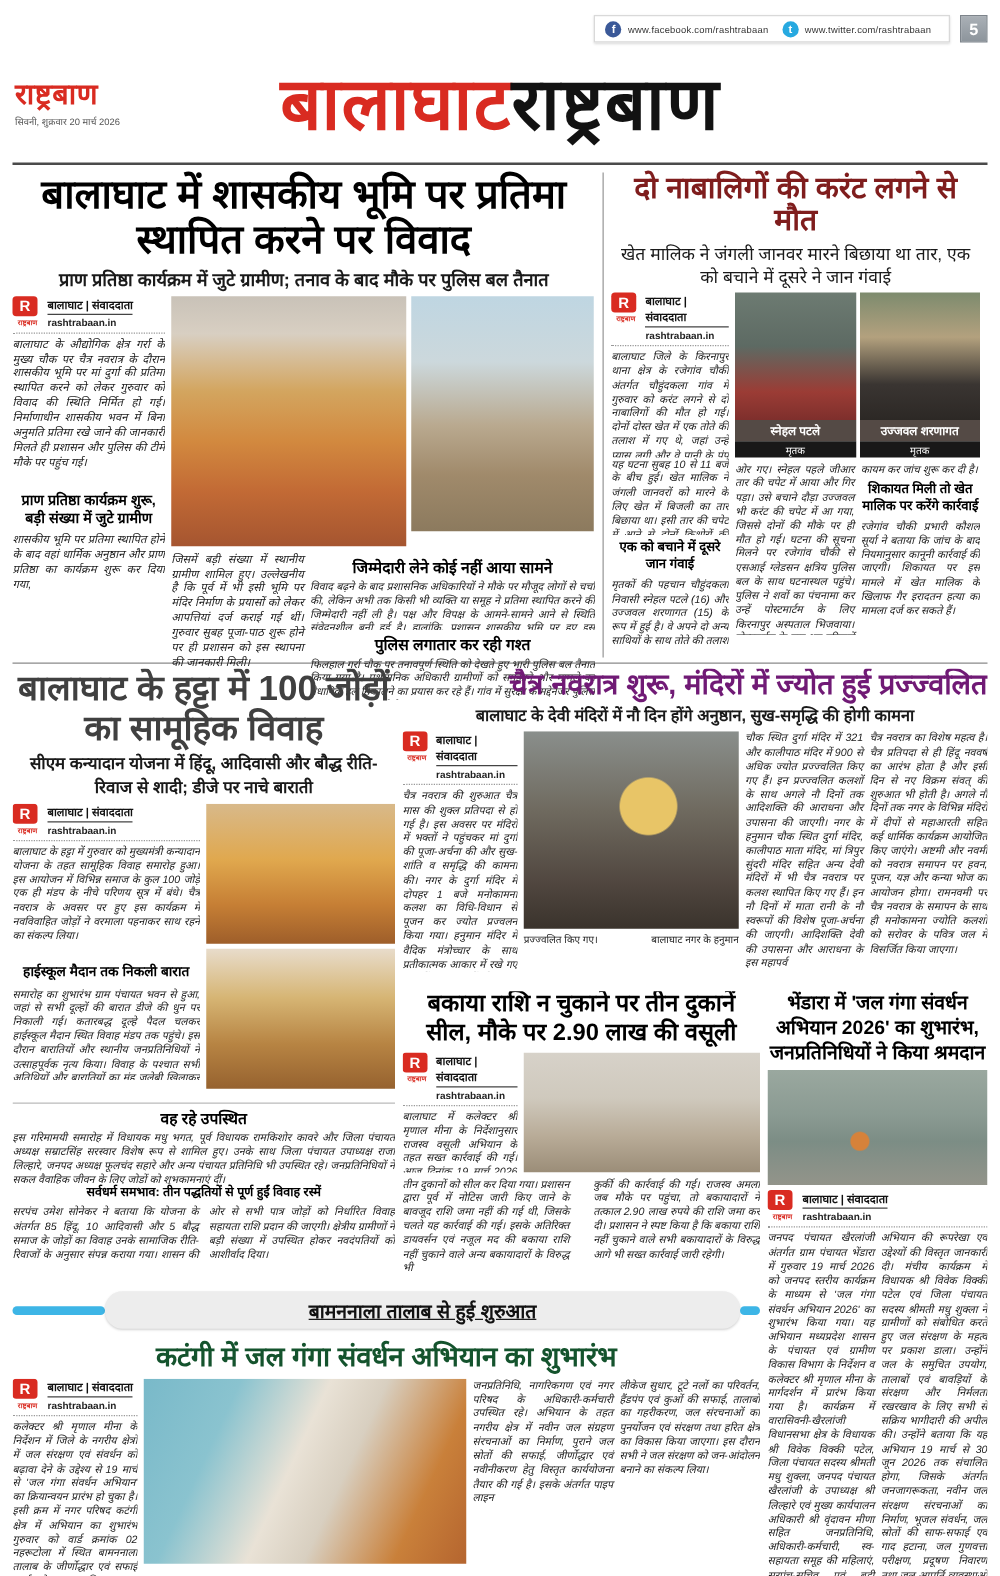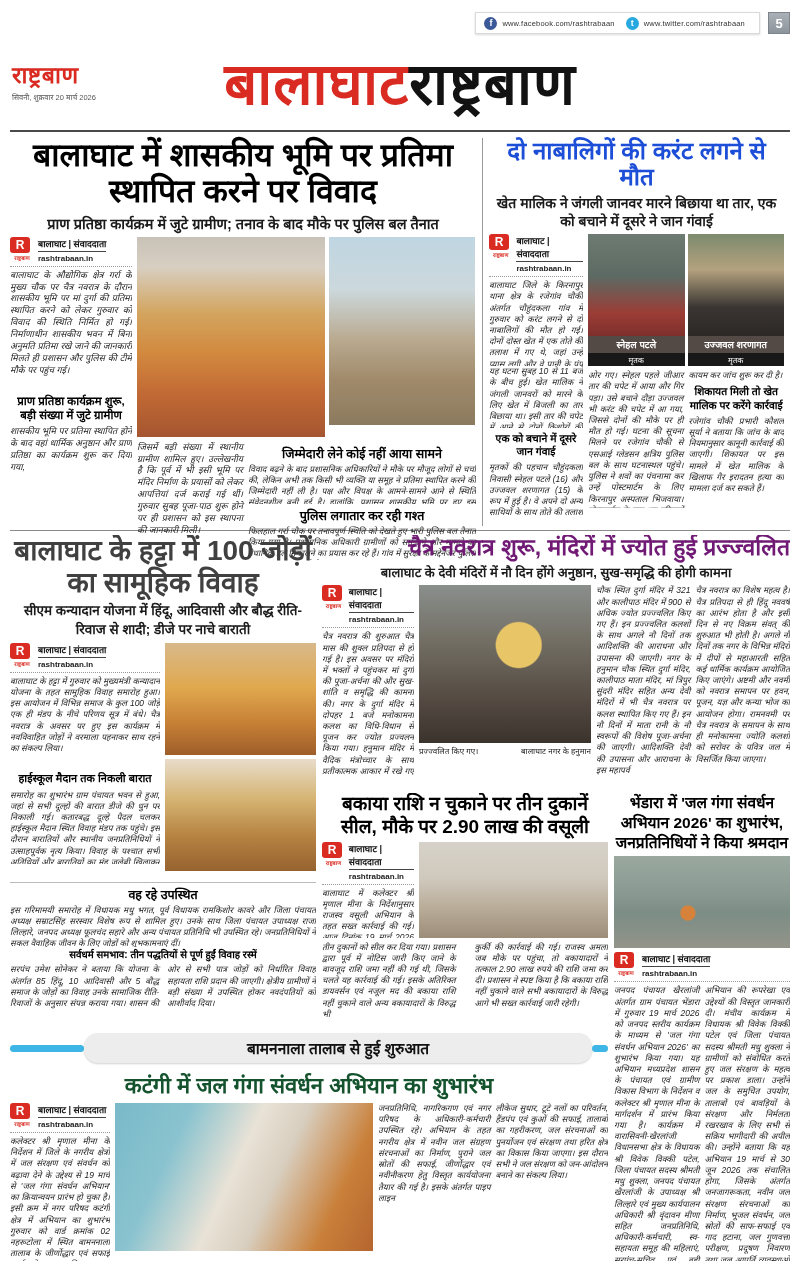--- a/index.html
+++ b/index.html
@@ -66,22 +66,22 @@
   .a1-main { flex:1; }
   .a1-phrow { display:flex; gap:4px; align-items:flex-start; }
   .a1-ph1 { width:188px; height:200px;
     background:linear-gradient(180deg,#c9c2b8 0%,#d8cfc2 15%,#d3a55f 38%,#d2893f 58%,#c26a35 78%,#a55530 100%); }
   .a1-ph2 { width:146px; height:188px;
     background:linear-gradient(180deg,#bfd6e2 0%,#ccd8dc 28%,#b9a98f 55%,#a08a6b 76%,#8c7a5e 100%); }
   .a1-bottom { display:flex; gap:5px; margin-top:5px; height:118px; overflow:hidden; }
   .a1-body3 { width:106px; }
   .a1-boxes { flex:1; }
 
-  .a2-headline { font-size:24px; font-weight:bold; text-align:center; line-height:1.1; color:#1d4ed8; }
-  .a2-subhead { font-size:14px; font-weight:bold; text-align:center; line-height:1.3; margin-top:3px; }
+  .a2-headline { font-size:24px; font-weight:bold; text-align:center; line-height:1.1; color:#7f1d1d; }
+  .a2-subhead { font-size:14px; font-weight:normal; text-align:center; line-height:1.3; margin-top:3px; }
   .a2-content { display:flex; gap:5px; margin-top:4px; height:282px; }
   .a2-col1 { width:94px; }
   .a2-right { flex:1; }
   .a2-phrow { display:flex; gap:3px; }
   .a2-ph { flex:1; }
   .a2-ph .img { height:102px; }
   .img-boy1 { background:linear-gradient(180deg,#6d7b72 0%,#5d6a63 42%,#9b3c35 78%,#7e2f2c 100%); }
   .img-boy2 { background:linear-gradient(180deg,#7d8b6e 0%,#b3a17e 35%,#3a3532 72%,#2c2825 100%); }
   .ph-name { background:rgba(46,34,28,.82); color:#fff; font-weight:bold; font-size:9.5px; text-align:center; padding:2px 0; }
   .ph-label { background:#181818; color:#fff; font-size:8px; text-align:center; padding:1px 0; }
@@ -133,21 +133,21 @@
   .a5-cols { display:flex; gap:19px; margin-top:4px; height:88px; overflow:hidden; }
   .a5-cols > div { flex:1; }
 
   .a6-headline { font-size:15.5px; font-weight:bold; text-align:center; line-height:1.3; color:#000; }
   .a6-ph { height:92px; margin-top:3px;
     background:radial-gradient(circle at 42% 62%, #d6823a 0 6%, rgba(0,0,0,0) 7%),
                linear-gradient(180deg,#9aa89f 0%,#8a9a92 40%,#7c8d85 62%,#93948a 100%); }
   .a6-body { display:flex; gap:5px; margin-top:3px; height:300px; overflow:hidden; }
   .a6-body > div { flex:1; }
 
-  .banner { display:flex; align-items:center; gap:0; height:30px; }
+  .banner { display:flex; align-items:center; gap:0; height:30px;text-decoration:underline; }
   .b-dash { height:7px; background:#3db5e6; border-radius:4px; }
   .b-dash.l { width:74px; }
   .b-dash.r { width:16px; }
   .b-pill { flex:1; background:#ededed; border-radius:14px; box-shadow:0 1px 2px rgba(0,0,0,.18);
             text-align:center; font-weight:bold; font-size:15.5px; padding:4px 0; color:#111; }
 
   .a7-headline { font-size:22px; font-weight:bold; text-align:center; color:#14532d; }
   .a7-content { display:flex; gap:5px; margin-top:4px; height:170px; overflow:hidden; }
   .a7-col1 { width:100px; }
   .a7-phwrap { width:258px; }

